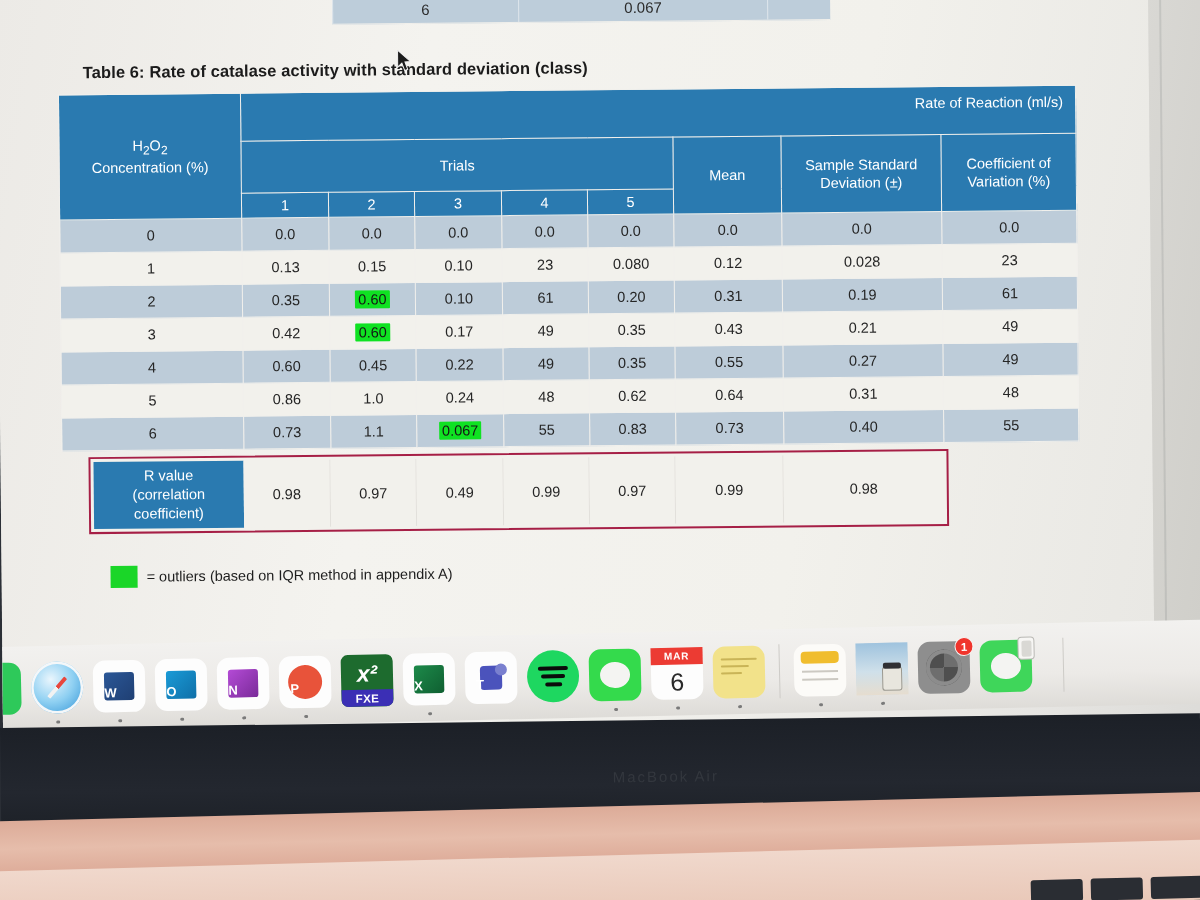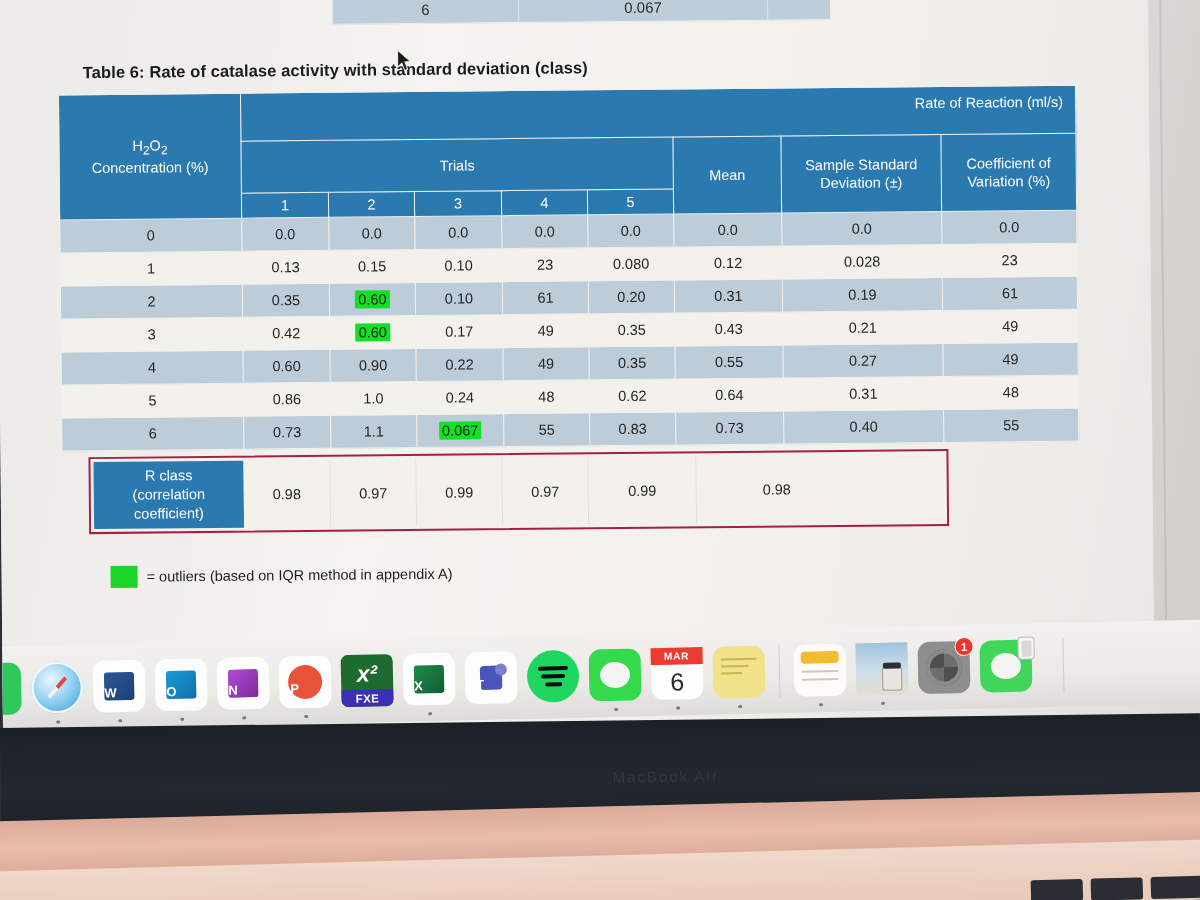--- a/index.html
+++ b/index.html
@@ -386,21 +386,21 @@
               <td>0.17</td>
               <td>49</td>
               <td>0.35</td>
               <td>0.43</td>
               <td>0.21</td>
               <td>49</td>
             </tr>
             <tr class="band-a">
               <td>4</td>
               <td>0.60</td>
-              <td>0.90</td>
+              <td>0.45</td>
               <td>0.22</td>
               <td>49</td>
               <td>0.35</td>
               <td>0.55</td>
               <td>0.27</td>
               <td>49</td>
             </tr>
             <tr class="band-b">
               <td>5</td>
               <td>0.86</td>
@@ -423,26 +423,27 @@
               <td>0.40</td>
               <td>55</td>
             </tr>
           </tbody>
       </table>
     </div>
 
     <div id="rvalue-box">
       <div id="rvalue-inner">
         <div id="rv-label">
-          <span>R class</span>
+          <span>R value</span>
           <span>(correlation</span>
           <span>coefficient)</span>
         </div>
         <div class="rv-cell" style="width:87px">0.98</div>
         <div class="rv-cell" style="width:86px">0.97</div>
+        <div class="rv-cell" style="width:87px">0.49</div>
         <div class="rv-cell" style="width:86px">0.99</div>
         <div class="rv-cell" style="width:86px">0.97</div>
         <div class="rv-cell" style="width:108px">0.99</div>
         <div class="rv-cell" style="width:160px">0.98</div>
       </div>
     </div>
 
     <div id="legend">
       <div id="legend-swatch"></div>
       <div id="legend-text">= outliers (based on IQR method in appendix A)</div>

